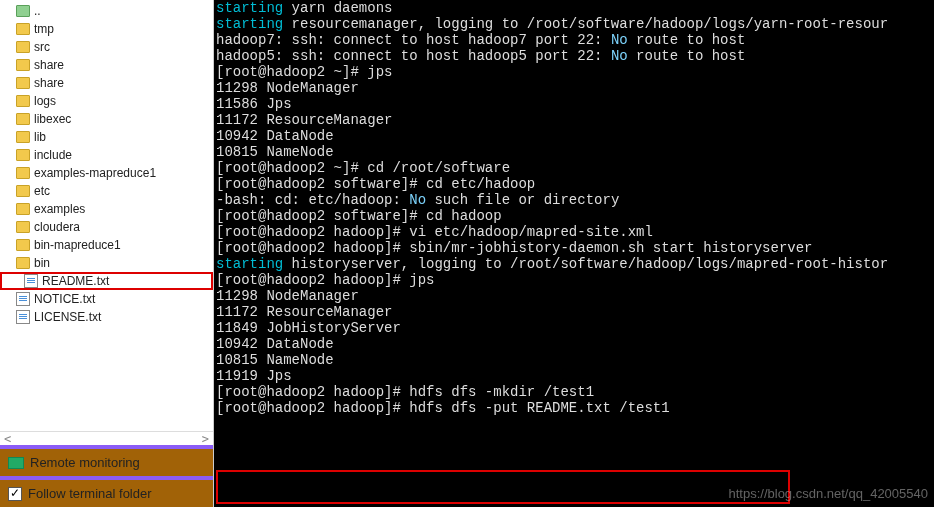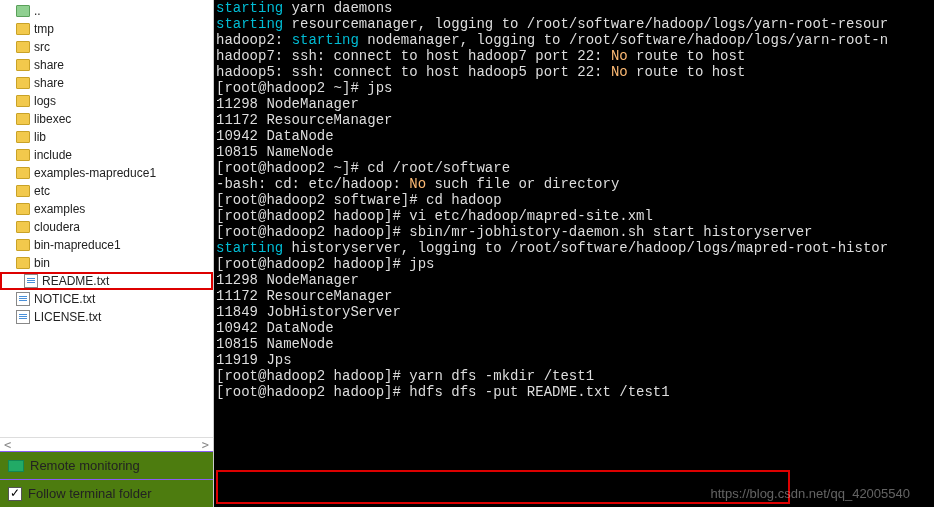--- a/index.html
+++ b/index.html
@@ -7,33 +7,33 @@
   .sidebar { width: 214px; background: #fff; border-right: 1px solid #ccc; display: flex; flex-direction: column; }
   .tree { flex: 1; overflow: auto; padding: 2px 0; }
   .tree-item { display: flex; align-items: center; padding: 1px 4px 1px 16px; cursor: pointer; height: 18px; }
   .tree-item.highlighted { border: 2px solid #d00; padding-left: 22px; }
   .folder-icon { width: 14px; height: 12px; background: #f2c94c; border: 1px solid #c9a227; border-radius: 1px; margin-right: 4px; flex-shrink: 0; }
   .folder-up-icon { width: 14px; height: 12px; background: #8fd090; border: 1px solid #5aa05a; border-radius: 1px; margin-right: 4px; flex-shrink: 0; }
   .file-icon { width: 14px; height: 14px; background: #fff; border: 1px solid #888; margin-right: 4px; flex-shrink: 0; position: relative; }
   .file-icon::before { content: ""; position: absolute; left: 2px; top: 3px; right: 2px; height: 1px; background: #4a90d9; box-shadow: 0 2px 0 #4a90d9, 0 4px 0 #4a90d9; }
   .tree-label { font-size: 12px; color: #222; white-space: nowrap; }
   .scroll-hint { height: 14px; border-top: 1px solid #ddd; display: flex; justify-content: space-between; padding: 0 4px; color: #888; font-family: monospace; }
-  .footer-btn { display: flex; align-items: center; padding: 6px 8px; border-top: 1px solid #8b5cf6; cursor: pointer; background: #4d7c0f; }
+  .footer-btn { display: flex; align-items: center; padding: 6px 8px; border-top: 4px solid #8b5cf6; cursor: pointer; background: #a16207; }
   .footer-btn .icon { width: 16px; height: 12px; margin-right: 6px; flex-shrink: 0; }
   .monitor-icon { background: #2a6; border: 1px solid #185; }
   .check-icon { width: 14px; height: 14px; border: 1px solid #555; margin-right: 6px; position: relative; background: #fff; }
   .check-icon::after { content: "✓"; position: absolute; left: 1px; top: -2px; font-size: 12px; }
   .footer-label { font-size: 13px; color: #222; }
   .terminal { flex: 1; background: #000; color: #bbb; font-family: "Courier New", monospace; font-size: 14px; line-height: 16px; padding: 0 2px; overflow: hidden; position: relative; }
   .term-line { white-space: pre; }
   .cyan { color: #00bcd4; }
-  .red { color: #fdba74; }
+  .red { color: #7dd3fc; }
   .white { color: #ddd; }
   .highlight-box { position: absolute; left: 216px; top: 470px; width: 574px; height: 34px; border: 2px solid #d00; pointer-events: none; }
-  .watermark { position: absolute; right: 24px; bottom: 6px; color: rgba(180,180,180,0.55); font-size: 13px; font-family: Arial, sans-serif; pointer-events: none; }
+  .watermark { position: absolute; right: 6px; bottom: 6px; color: rgba(180,180,180,0.55); font-size: 13px; font-family: Arial, sans-serif; pointer-events: none; }
 </style>
 </head>
 <body>
 
 <div class="sidebar">
   <div class="tree" id="tree">
       <div class="tree-item">
         <div class="folder-up-icon"></div>
         <span class="tree-label">..</span>
       </div>
@@ -116,39 +116,40 @@
   </div>
   <div class="footer-btn">
     <div class="check-icon"></div>
     <span class="footer-label">Follow terminal folder</span>
   </div>
 </div>
 
 <div class="terminal" id="terminal">
     <div class="term-line"><span class="cyan">starting</span><span class="white"> yarn daemons</span></div>
     <div class="term-line"><span class="cyan">starting</span><span class="white"> resourcemanager, logging to /root/software/hadoop/logs/yarn-root-resour</span></div>
-    <div class="term-line"><span class="white">hadoop2: </span><span class="cyan">starting</span><span class="white"> nodemanager, logging to /root/software/hadoop/logs/yarn-root-n</span></div>
     <div class="term-line"><span class="white">hadoop7: ssh: connect to host hadoop7 port 22: </span><span class="red">No</span><span class="white"> route to host</span></div>
     <div class="term-line"><span class="white">hadoop5: ssh: connect to host hadoop5 port 22: </span><span class="red">No</span><span class="white"> route to host</span></div>
     <div class="term-line"><span class="white">[root@hadoop2 ~]# jps</span></div>
     <div class="term-line"><span class="white">11298 NodeManager</span></div>
+    <div class="term-line"><span class="white">11586 Jps</span></div>
     <div class="term-line"><span class="white">11172 ResourceManager</span></div>
     <div class="term-line"><span class="white">10942 DataNode</span></div>
     <div class="term-line"><span class="white">10815 NameNode</span></div>
     <div class="term-line"><span class="white">[root@hadoop2 ~]# cd /root/software</span></div>
+    <div class="term-line"><span class="white">[root@hadoop2 software]# cd etc/hadoop</span></div>
     <div class="term-line"><span class="white">-bash: cd: etc/hadoop: </span><span class="red">No</span><span class="white"> such file or directory</span></div>
     <div class="term-line"><span class="white">[root@hadoop2 software]# cd hadoop</span></div>
     <div class="term-line"><span class="white">[root@hadoop2 hadoop]# vi etc/hadoop/mapred-site.xml</span></div>
     <div class="term-line"><span class="white">[root@hadoop2 hadoop]# sbin/mr-jobhistory-daemon.sh start historyserver</span></div>
     <div class="term-line"><span class="cyan">starting</span><span class="white"> historyserver, logging to /root/software/hadoop/logs/mapred-root-histor</span></div>
     <div class="term-line"><span class="white">[root@hadoop2 hadoop]# jps</span></div>
     <div class="term-line"><span class="white">11298 NodeManager</span></div>
     <div class="term-line"><span class="white">11172 ResourceManager</span></div>
     <div class="term-line"><span class="white">11849 JobHistoryServer</span></div>
     <div class="term-line"><span class="white">10942 DataNode</span></div>
     <div class="term-line"><span class="white">10815 NameNode</span></div>
     <div class="term-line"><span class="white">11919 Jps</span></div>
-    <div class="term-line"><span class="white">[root@hadoop2 hadoop]# yarn dfs -mkdir /test1</span></div>
+    <div class="term-line"><span class="white">[root@hadoop2 hadoop]# hdfs dfs -mkdir /test1</span></div>
     <div class="term-line"><span class="white">[root@hadoop2 hadoop]# hdfs dfs -put README.txt /test1</span></div>
   </div>
 
 <div class="highlight-box"></div>
 <div class="watermark">https://blog.csdn.net/qq_42005540</div>
 
 </body></html>

